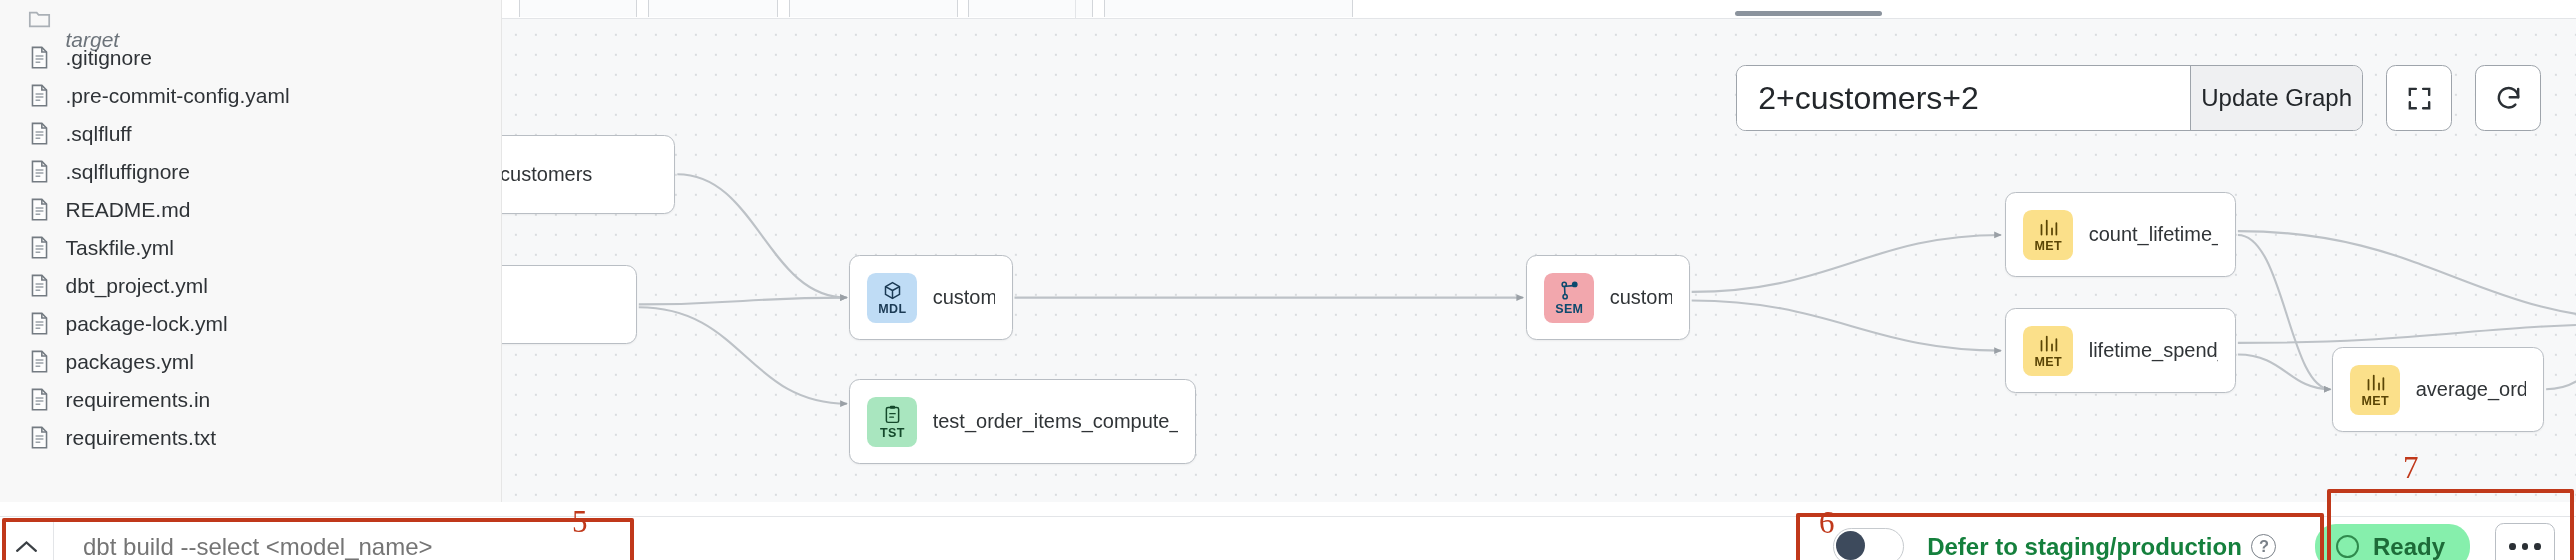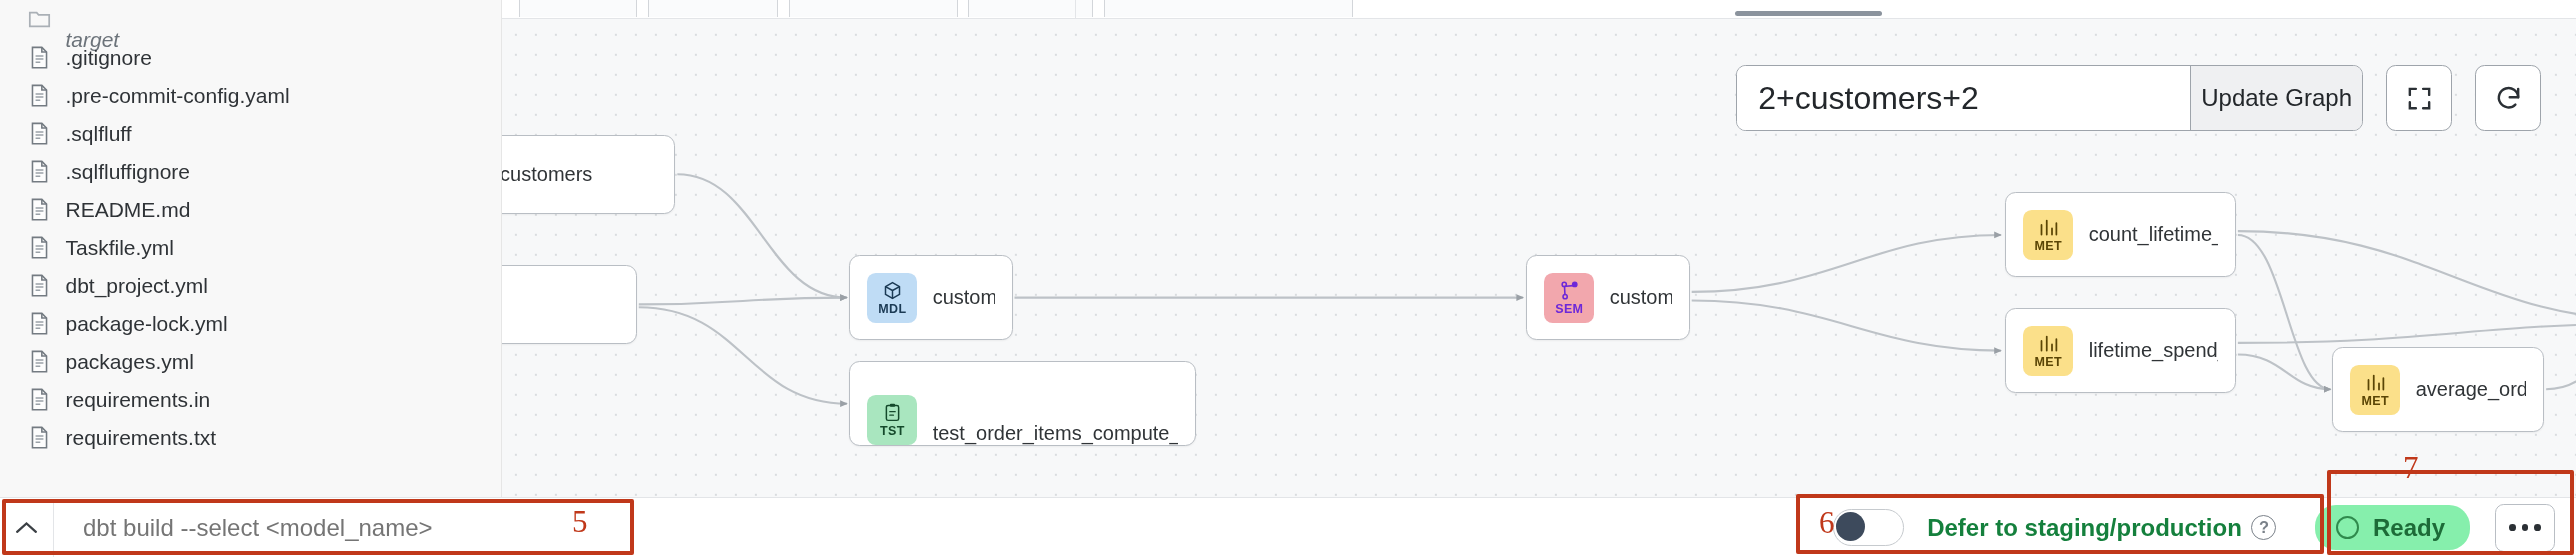--- a/index.html
+++ b/index.html
@@ -97,21 +97,21 @@
   .node .badge .btxt {
     font-size: 12.5px; font-weight: 700;
     letter-spacing: 0.4px; margin-top: 1px;
     font-family: "Liberation Sans", sans-serif;
   }
   .node .nlabel {
     font-size: 20px; color: #303437;
     white-space: nowrap; overflow: hidden;
   }
   .badge-mdl { background: #bfdcf5; color: #1b3a54; }
-  .badge-sem { background: #f2a7ad; color: #6d28d9; }
+  .badge-sem { background: #f2a7ad; color: #0c4a6e; }
   .badge-tst { background: #a9e6bf; color: #14492b; }
   .badge-met { background: #fbe08a; color: #5a4505; }
 
   
   #graph-toolbar {
     position: absolute; right: 35px; top: 46px;
     display: flex; align-items: center; gap: 23px;
   }
   .combo {
     display: flex; align-items: stretch;
@@ -140,21 +140,21 @@
     border: 1px solid #9ea4ab;
     border-radius: 9.6px;
     background: #fff;
     display: flex; align-items: center; justify-content: center;
     cursor: pointer;
   }
 
   
   #bottombar {
     position: absolute; left: 0; bottom: 0;
-    width: 2576px; height: 64px;
+    width: 2576px; height: 45px;
     background: #ffffff;
     border-top: 1px solid #e3e5e8;
     display: flex; align-items: center;
   }
   .hl-box { position: absolute; border: 4.8px solid #c0381a; border-radius: 1.9px; }
   .hl-num {
     position: absolute; color: #c0381a;
     font-size: 31px; font-weight: 400;
     font-family: "Liberation Serif", serif;
   }
@@ -372,21 +372,21 @@
         <div class="node" style="left: 347px; top: 236px; width: 164px; height: 85px;">
           <span class="badge badge-mdl">
             <svg class="bsvg" viewBox="0 0 24 24" fill="none" stroke="currentColor" stroke-width="1.7" stroke-linejoin="round">
               <path d="M12 3l8 4.5v9L12 21l-8-4.5v-9z"></path>
               <path d="M12 12v9M12 12l8-4.5M12 12L4 7.5"></path>
             </svg>
             <span class="btxt">MDL</span>
           </span>
           <span class="nlabel">customers</span>
         </div>
-        <div class="node" style="left: 347px; top: 342px; width: 347px; height: 85px; align-items: flex-end;">
+        <div class="node" style="left: 347px; top: 360px; width: 347px; height: 85px;">
           <span class="badge badge-tst">
             <svg class="bsvg" viewBox="0 0 24 24" fill="none" stroke="currentColor" stroke-width="1.7" stroke-linejoin="round">
               <rect x="5" y="4" width="14" height="17" rx="2"></rect>
               <rect x="9" y="2" width="6" height="3.4" rx="1.2" fill="currentColor" stroke="none"></rect>
               <path d="M9 11h6M9 15h4" stroke-linecap="round"></path>
             </svg>
             <span class="btxt">TST</span>
           </span>
           <span class="nlabel">test_order_items_compute_to_bools...</span>
         </div>

